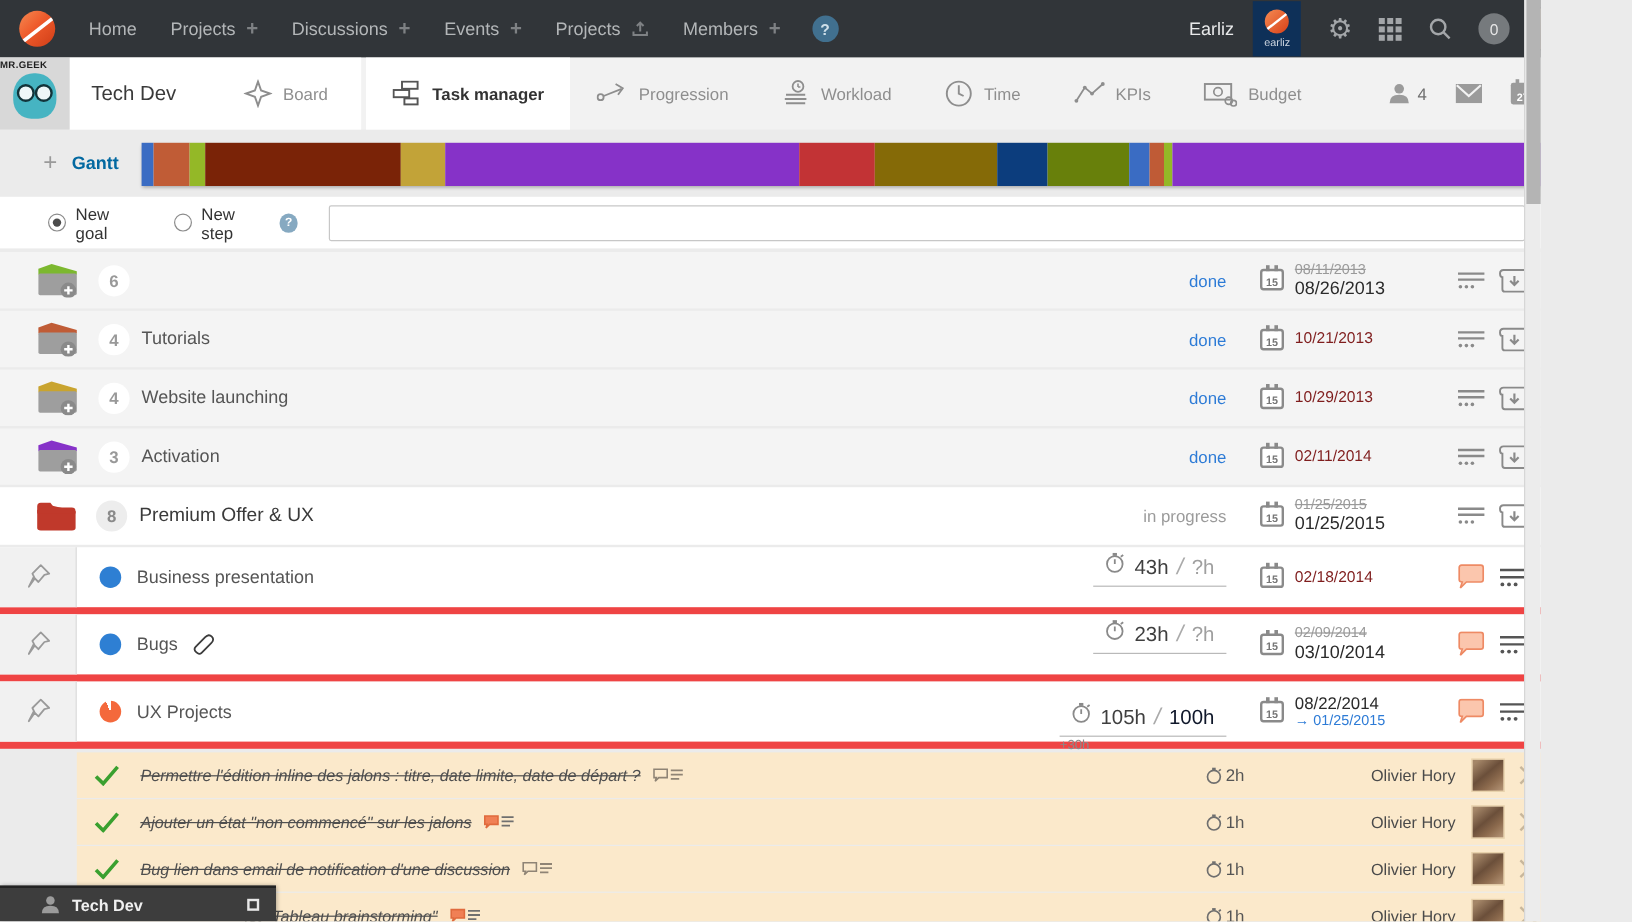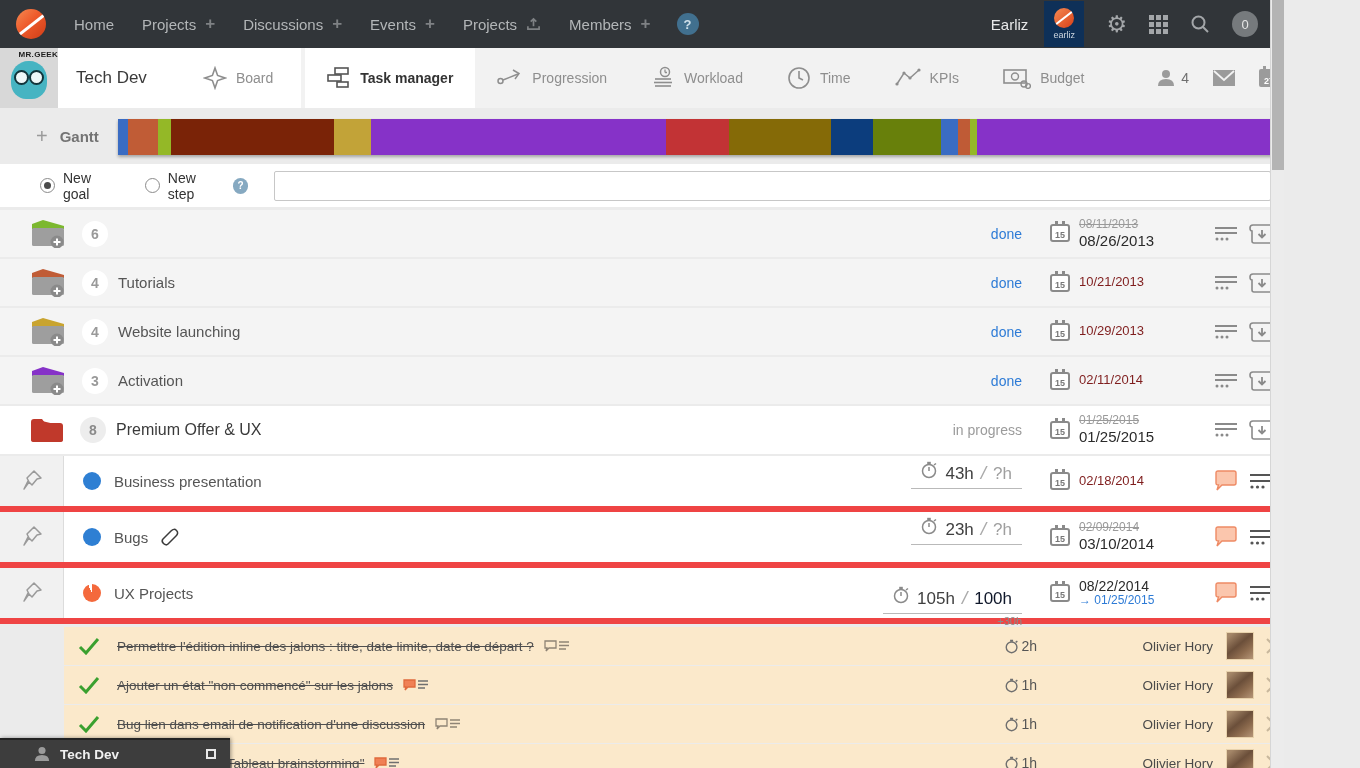--- a/index.html
+++ b/index.html
@@ -27,21 +27,21 @@
   .grid-ic { display:grid; grid-template-columns:repeat(3,5px); grid-template-rows:repeat(3,5px); gap:2px; }
   .grid-ic span { background:#a3a6a9; }
   .notif-circle { width:26px; height:26px; border-radius:50%; background:#767a7d; color:#e6e6e6; font-size:13px; display:flex; align-items:center; justify-content:center; margin-left:22px; }
   .avatar-top { width:36px; height:36px; margin-left:20px; background:linear-gradient(140deg,#a48668 10%,#6b4f3a 45%,#8d6b4e 70%,#b59577 100%); border:1px solid #222; }
   .presence-col { display:flex; flex-direction:column; align-items:center; margin-left:8px; gap:8px; }
   .presence-dot { width:9px; height:9px; border-radius:50%; background:#57bd63; }
 
   
   .projectbar { position:absolute; left:0; top:48px; width:1346px; height:60px; background:#f2f2f2; display:flex; align-items:stretch; }
   .geek { width:58px; background:#d8d8d8; position:relative; overflow:hidden; flex:0 0 auto; }
-  .geek .geek-label { position:absolute; left:0; top:2px; width:100%; text-align:right; font-size:8px; font-weight:bold; color:#1d1d1d; letter-spacing:.3px; }
+  .geek .geek-label { position:absolute; left:0; top:2px; width:100%; text-align:left; font-size:8px; font-weight:bold; color:#1d1d1d; letter-spacing:.3px; }
   .geek .face { position:absolute; left:11px; top:13px; width:36px; height:38px; background:#46b4c2; border-radius:48% 48% 42% 42%; }
   .geek .face:before, .geek .face:after { content:""; position:absolute; top:9px; width:11px; height:11px; background:#eef7f8; border:2px solid #12343a; border-radius:50%; }
   .geek .face:before { left:3px; } .geek .face:after { right:3px; }
   .pb-white { display:flex; align-items:center; background:#fff; padding:0 6px 0 18px; }
   .pb-name { font-size:17px; color:#3a3a3a; margin-right:34px; }
   .tab { display:flex; align-items:center; gap:9px; padding:0 22px; font-size:14px; color:#8e8e8e; cursor:pointer; height:100%; }
   .tab svg { stroke:#8e8e8e; }
   .tab.active { background:#fff; margin-left:4px; color:#333; font-weight:bold; }
   .tab.active svg { stroke:#555; }
   .tabs-rest { display:flex; align-items:stretch; }
@@ -50,21 +50,21 @@
   .cal27 { width:20px; height:18px; background:#9b9b9b; border-radius:2px; position:relative; color:#fff; font-size:9px; font-weight:bold; display:flex; align-items:flex-end; justify-content:center; padding-bottom:1px; }
   .cal27:before, .cal27:after { content:""; position:absolute; top:-3px; width:3px; height:5px; background:#9b9b9b; }
   .cal27:before { left:4px; } .cal27:after { right:4px; }
   .docplus { width:17px; height:20px; background:#9b9b9b; border-radius:2px; position:relative; }
   .docplus:after { content:"+"; position:absolute; right:1px; bottom:-1px; color:#f2f2f2; font-size:12px; font-weight:bold; }
 
   
   .ganttrow { position:absolute; left:0; top:108px; width:1346px; height:57px; display:flex; align-items:center; }
   .gantt-add { display:flex; align-items:center; gap:12px; margin-left:36px; cursor:pointer; }
   .gantt-plus { color:#9a9a9a; font-size:20px; }
-  .gantt-label { font-size:15px; font-weight:bold; color:#737373; }
+  .gantt-label { font-size:15px; font-weight:bold; color:#0369a1; }
   #gantt-bar { margin-left:19px; width:1205px; height:36px; display:flex; box-shadow:0 2px 3px rgba(0,0,0,.3); }
   #gantt-bar div { height:100%; }
 
   
   .composer { position:absolute; left:0; top:164px; width:1346px; height:43px; background:#fff; display:flex; align-items:center; }
   .radio { width:15px; height:15px; border-radius:50%; border:1px solid #8b8b8b; background:#fff; position:relative; flex:0 0 auto; cursor:pointer; }
   .radio.sel:after { content:""; position:absolute; left:3px; top:3px; width:7px; height:7px; border-radius:50%; background:#4b4b4b; }
   .radio-label { font-size:14px; color:#333; margin-left:8px; }
   .q-circle { width:16px; height:16px; border-radius:50%; background:#86a9c1; color:#fff; font-size:10px; font-weight:bold; display:flex; align-items:center; justify-content:center; margin-left:7px; }
   .composer-input { margin-left:26px; width:1006px; height:30px; border:1px solid #c7c7c7; border-radius:2px; font-size:14px; padding:0 8px; color:#333; font-family:"Liberation Sans",sans-serif; }
@@ -94,31 +94,31 @@
   .icb { width:36px; display:flex; justify-content:center; align-items:center; flex:0 0 auto; cursor:pointer; }
   .drag { display:grid; grid-template-columns:repeat(2,4px); grid-template-rows:repeat(4,4px); gap:2px; margin:0 16px 0 16px; flex:0 0 auto; cursor:grab; }
   .drag span { background:#bcbcbc; }
 
   
   .step-row { height:56px; background:#fff; border-bottom:6px solid #ef4444; display:flex; align-items:center; }
   .gutter { width:64px; height:100%; background:#f1f1f1; border-right:1px solid #dcdcdc; display:flex; align-items:center; justify-content:center; flex:0 0 auto; }
   .bullet { width:18px; height:18px; border-radius:50%; background:#2e7fd3; margin:0 13px 0 19px; flex:0 0 auto; }
   .bullet.orange { background:#f4693c; background:conic-gradient(from -25deg,#fff 0 28deg,#f4693c 28deg 360deg); }
   .step-title { font-size:15px; color:#555; }
-  .hours { margin-left:auto; display:flex; flex-direction:column; align-items:flex-end; }
+  .hours { margin-left:auto; display:flex; flex-direction:column; align-items:flex-start; }
   .hours-line { display:flex; align-items:baseline; gap:7px; border-bottom:1px solid #b9b9b9; padding:0 10px 4px; }
   .h-spent { font-size:17px; color:#3f3f3f; }
   .h-slash { color:#aaa; font-size:19px; font-style:italic; }
   .h-est { font-size:17px; color:#9f9f9f; }
   .h-est.orange { color:#0f172a;margin-top:29px; }
   .h-extra { font-size:11px; color:#8a8a8a; margin-top:1px; height:12px; }
 
   
   .done-row { height:38px; margin:0 0 1px 64px; background:#fbe9cb; display:flex; align-items:center; }
-  .done-title { margin-left:17px; font-size:13.5px; color:#4f4f4f; text-decoration:line-through; }
+  .done-title { margin-left:17px; font-size:13.5px; color:#4f4f4f; text-decoration:line-through;font-style:italic; }
   .done-title.offset { margin-left:140px; }
   .cm { margin-left:10px; display:flex; align-items:center; }
   .d-hours { margin-left:auto; display:flex; align-items:center; gap:2px; font-size:14px; color:#555; flex:0 0 auto; }
   .d-name { width:150px; text-align:right; font-size:13.5px; color:#4a4a4a; margin-left:26px; flex:0 0 auto; }
   .d-avatar { width:28px; height:28px; margin-left:13px; background:linear-gradient(140deg,#a48668 10%,#6b4f3a 45%,#8d6b4e 70%,#b59577 100%); border:1px solid #e8d2ac; flex:0 0 auto; }
   .d-x { margin:0 6px 0 10px; cursor:pointer; display:flex; }
   .drag.small { grid-template-columns:repeat(2,3px); grid-template-rows:repeat(4,3px); margin:0 12px; }
   .drag.small span { background:#c9c2b0; }
 
   

